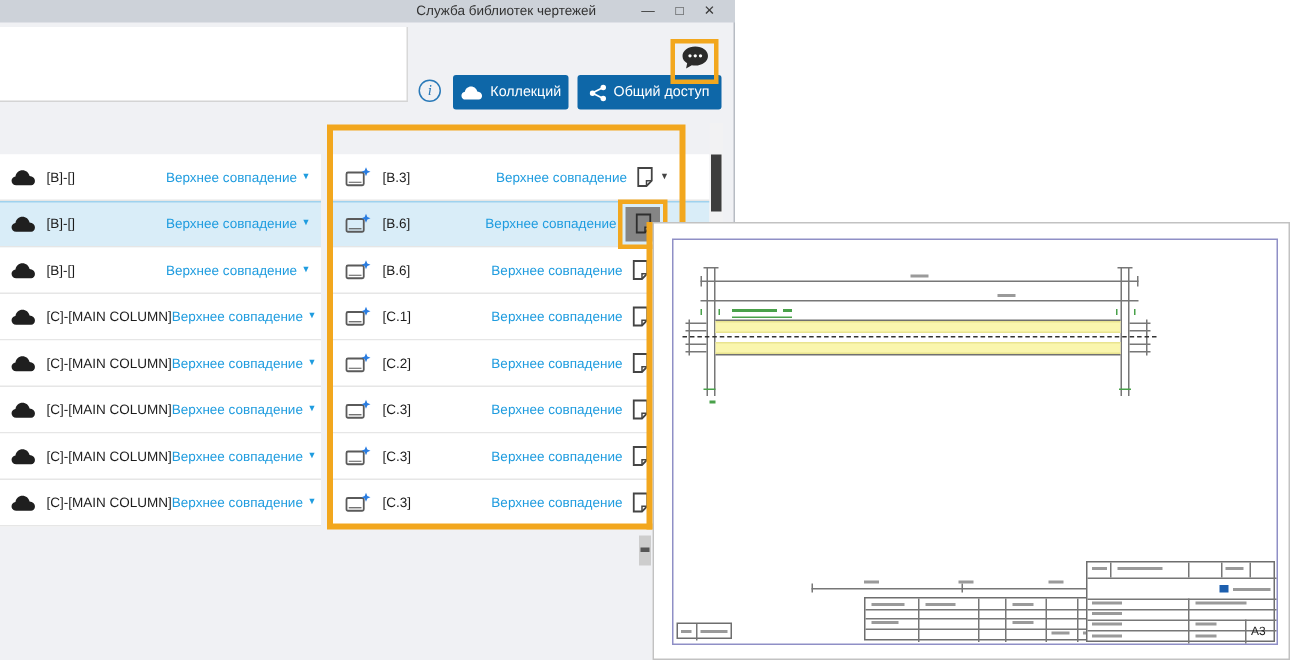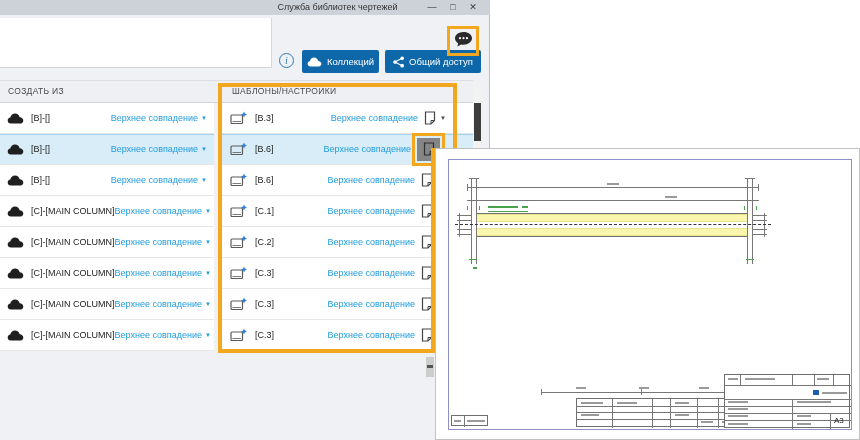--- a/index.html
+++ b/index.html
@@ -102,24 +102,20 @@
 
     <div class="abs chatwrap">
       <span><svg width="19" height="17" viewBox="0 0 19 17">
             <path d="M9.5 1C4.8 1 1 3.8 1 7.3c0 2 1.2 3.7 3.1 4.9l-.7 3.4 3.8-2.1c.7.1 1.5.2 2.3.2 4.7 0 8.5-2.8 8.5-6.4S14.2 1 9.5 1z" fill="#2b2b2b"></path>
             <circle cx="6" cy="7.2" r="1.1" fill="#fff"></circle>
             <circle cx="9.5" cy="7.2" r="1.1" fill="#fff"></circle>
             <circle cx="13" cy="7.2" r="1.1" fill="#fff"></circle>
           </svg></span>
     </div>
 
-    <div class="abs hdrband">
-      <div class="abs hdrtext" style="left:8px;top:0;">СОЗДАТЬ ИЗ</div>
-      <div class="abs hdrtext" style="left:232px;top:0;">ШАБЛОНЫ/НАСТРОЙКИ</div>
-    </div>
 
     <div class="abs panel list-left" style="left:0;width:214px;">
         <div class="row">
           <span class="cicon">
             <svg width="17" height="11" viewBox="0 0 17 11">
               <path d="M13.8 10.5H3.8C2 10.5.7 9.2.7 7.5.7 6 1.8 4.8 3.3 4.6 3.6 2.3 5.6.5 8 .5c2.3 0 4.2 1.6 4.7 3.8 2 .1 3.6 1.5 3.6 3.3 0 1.6-1.1 2.9-2.5 2.9z" fill="#1f1f1f"></path>
             </svg>
           </span>
           <span class="slabel">[B]-[]</span>
           <span class="match">

